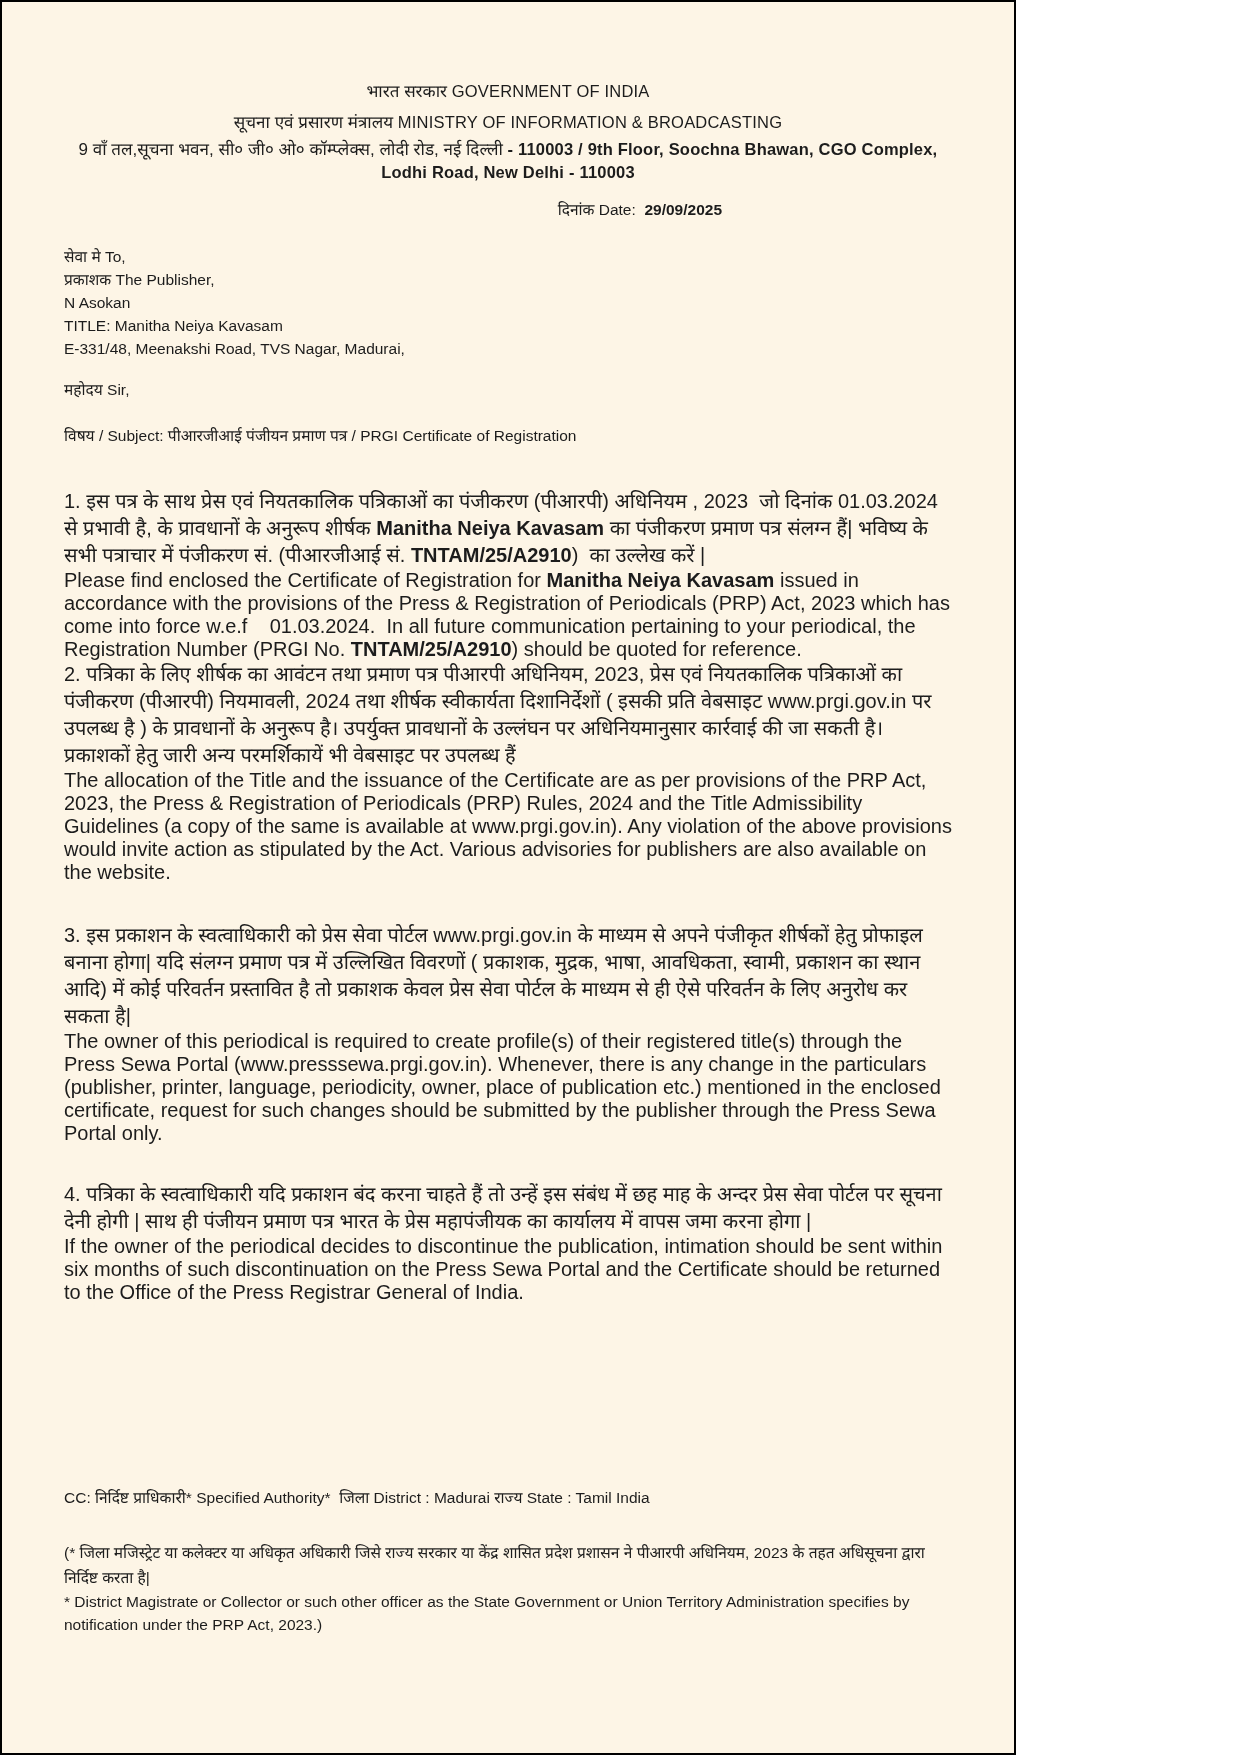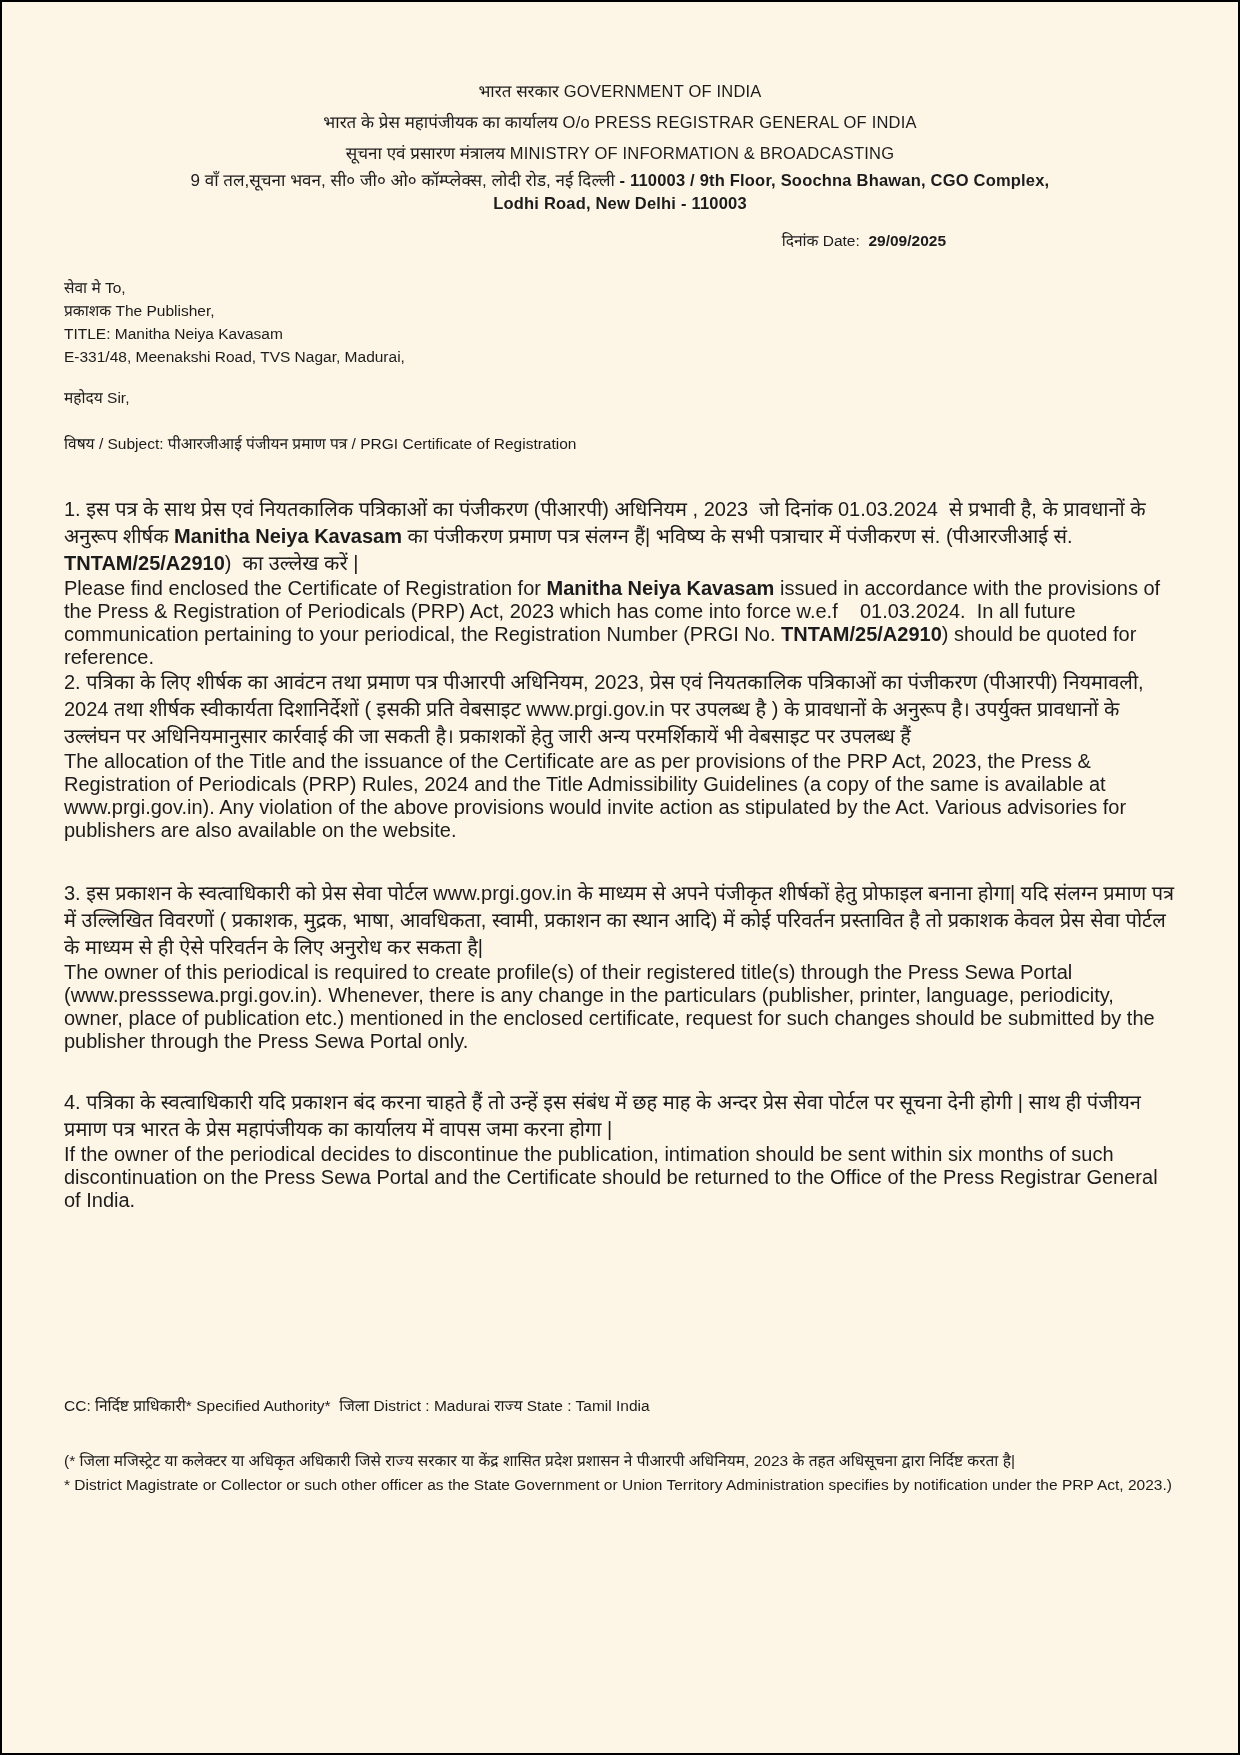--- a/index.html
+++ b/index.html
@@ -1,19 +1,19 @@
 <!DOCTYPE html>
 <html><head>
 <meta charset="utf-8">
 <style>
   * { margin: 0; padding: 0; box-sizing: border-box; }
   html, body { background: #ffffff; }
   .page {
     position: relative;
-    width: 1240px;
+    width: 1016px;
     height: 1755px;
     background: #fdf5e6;
     border: 2px solid #000000;
     font-family: "Liberation Sans", sans-serif;
     color: #1c1c1c;
     overflow: hidden;
   }
   .content { padding: 0 62px; }
 
   
@@ -61,24 +61,20 @@
 
 <div class="page">
   <div class="content">
 
     <div class="letterhead">
       <div class="hline">
         <span class="hdr-hi">भारत सरकार</span>
         <span class="hdr-en">GOVERNMENT OF INDIA</span>
       </div>
       <div class="hline">
-        <span class="hdr-hi">भारत के प्रेस महापंजीयक का कार्यालय</span>
-        <span class="hdr-en">O/o PRESS REGISTRAR GENERAL OF INDIA</span>
-      </div>
-      <div class="hline">
         <span class="hdr-hi">सूचना एवं प्रसारण मंत्रालय</span>
         <span class="hdr-en">MINISTRY OF INFORMATION &amp; BROADCASTING</span>
       </div>
       <div class="hdr-address">
         <span class="hdr-hi">9 वाँ तल,सूचना भवन, सी० जी० ओ० कॉम्प्लेक्स, लोदी रोड, नई दिल्ली</span>
         <span class="hdr-en">- 110003 / 9th Floor, Soochna Bhawan, CGO Complex, Lodhi Road, New Delhi - 110003</span>
       </div>
     </div>
 
     <div class="date-row">
@@ -89,20 +85,21 @@
 
     <div class="recipient">
       <div class="rline">
         <span>सेवा मे</span>
         <span>To,</span>
       </div>
       <div class="rline">
         <span>प्रकाशक</span>
         <span>The Publisher,</span>
       </div>
+      <div class="rline">N Asokan</div>
       <div class="rline">TITLE: Manitha Neiya Kavasam</div>
       <div class="rline">E-331/48, Meenakshi Road, TVS Nagar, Madurai,</div>
     </div>
 
     <div class="salutation">
       <span>महोदय</span>
       <span>Sir,</span>
     </div>
 
     <div class="subject-row">

